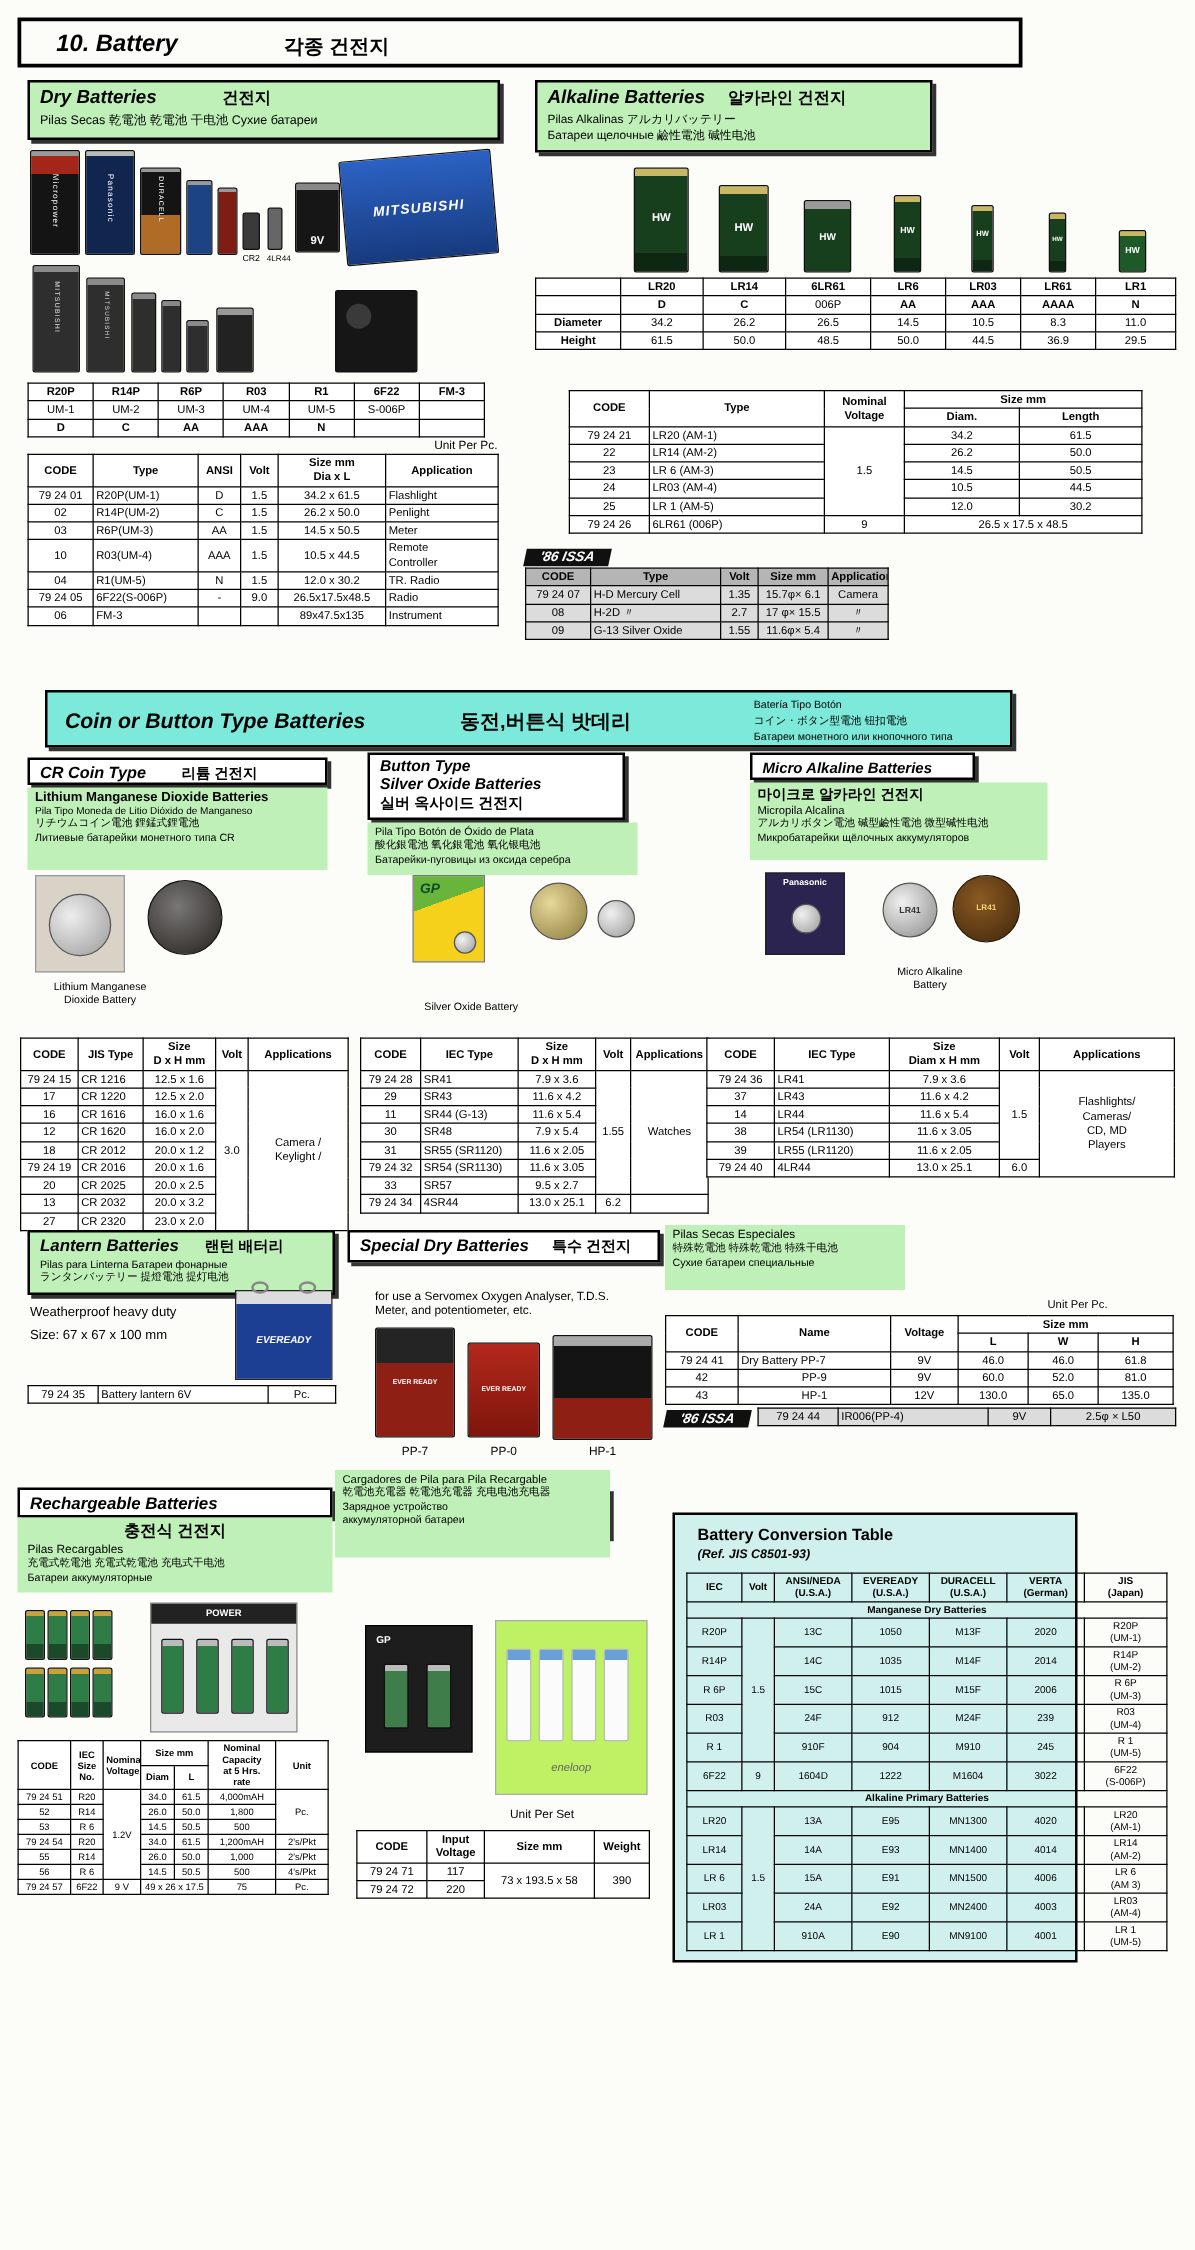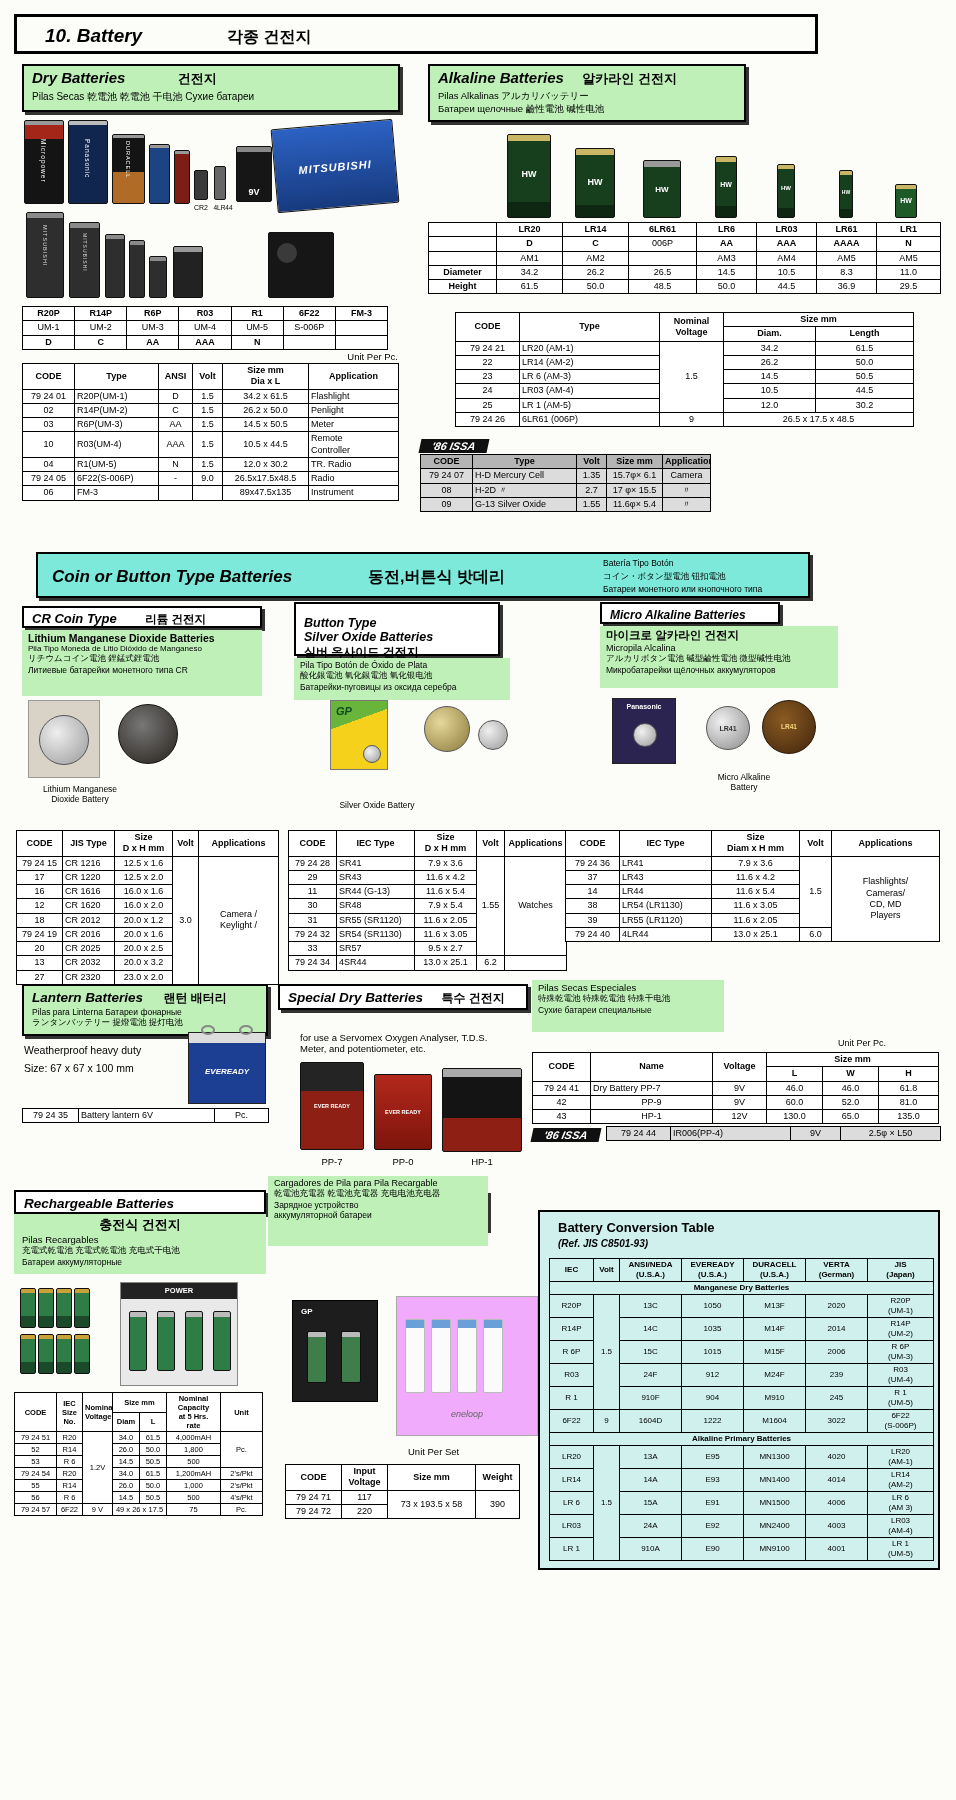--- a/index.html
+++ b/index.html
@@ -258,30 +258,20 @@
           <td></td>
           <td class="b">D</td>
           <td class="b">C</td>
           <td>006P</td>
           <td class="b">AA</td>
           <td class="b">AAA</td>
           <td class="b">AAAA</td>
           <td class="b">N</td>
         </tr>
         <tr>
-          <td></td>
-          <td>AM1</td>
-          <td>AM2</td>
-          <td></td>
-          <td>AM3</td>
-          <td>AM4</td>
-          <td>AM5</td>
-          <td>AM5</td>
-        </tr>
-        <tr>
           <td class="b">Diameter</td>
           <td>34.2</td>
           <td>26.2</td>
           <td>26.5</td>
           <td>14.5</td>
           <td>10.5</td>
           <td>8.3</td>
           <td>11.0</td>
         </tr>
         <tr>
@@ -489,21 +479,21 @@
           <td>20.0 x 3.2</td>
         </tr>
         <tr>
           <td>27</td>
           <td class="l">CR 2320</td>
           <td>23.0 x 2.0</td>
         </tr>
       </tbody>
   </table>
 
-  <div class="abs box sh" style="left:294px;top:602px;width:206px;height:54px;background:#fff;padding:12px 8px">
+  <div class="abs box sh" style="left:294px;top:602px;width:206px;height:54px;background:#fff;padding:2px 8px">
     <div class="bi" style="font-size:12.5px">Button Type</div>
     <div class="bi" style="font-size:12.5px">Silver Oxide Batteries</div>
     <div class="b" style="font-size:12px">실버 옥사이드 건전지</div>
   </div>
   <div class="abs green" style="left:294px;top:658px;width:216px;height:42px;padding:2px 6px">
     <div style="font-size:8.5px">Pila Tipo Botón de Óxido de Plata</div>
     <div style="font-size:8.5px">酸化銀電池  氧化銀電池 氧化银电池</div>
     <div style="font-size:8.5px">Батарейки-пуговицы из оксида серебра</div>
   </div>
   <div class="abs" style="left:294px;top:700px;width:250px;height:90px">
@@ -902,21 +892,21 @@
     <div style="font-size:8.5px">乾電池充電器  乾電池充電器 充电电池充电器</div>
     <div class="pre" style="font-size:8.5px">Зарядное устройство
 аккумуляторной батареи</div>
   </div>
   <div class="abs" style="left:292px;top:1296px;width:230px;height:146px">
     <div class="abs" style="left:0;top:4px;width:86px;height:102px;background:#1d1d1d;border:1px solid #000">
       <span class="abs b" style="left:8px;top:6px;font-size:8px;color:#fff">GP</span>
       <div class="cyl" style="left:14px;top:30px;width:20px;height:52px;background:linear-gradient(180deg,#bbb 0 5px,#3f7d4b 5px)"></div>
       <div class="cyl" style="left:48px;top:30px;width:20px;height:52px;background:linear-gradient(180deg,#bbb 0 5px,#3f7d4b 5px)"></div>
     </div>
-    <div class="abs" style="left:104px;top:0;width:142px;height:140px;background:#f0abfc;border:1px solid #aaa">
+    <div class="abs" style="left:104px;top:0;width:122px;height:140px;background:#bef264;border:1px solid #aaa">
       <div class="cyl" style="left:8px;top:22px;width:20px;height:74px;background:linear-gradient(180deg,#6aa0d8 0 8px,#fbfbfb 8px);border-color:#bbb"></div>
       <div class="cyl" style="left:34px;top:22px;width:20px;height:74px;background:linear-gradient(180deg,#6aa0d8 0 8px,#fbfbfb 8px);border-color:#bbb"></div>
       <div class="cyl" style="left:60px;top:22px;width:20px;height:74px;background:linear-gradient(180deg,#6aa0d8 0 8px,#fbfbfb 8px);border-color:#bbb"></div>
       <div class="cyl" style="left:86px;top:22px;width:20px;height:74px;background:linear-gradient(180deg,#6aa0d8 0 8px,#fbfbfb 8px);border-color:#bbb"></div>
       <span class="cap-txt" style="top:112px;font-size:9px;color:#666;font-weight:normal;font-style:italic">eneloop</span>
     </div>
   </div>
   <div class="abs" style="left:408px;top:1446px;font-size:9.5px">Unit Per Set</div>
   <table class="t abs" style="left:285px;top:1464px;width:234px">
     <colgroup>
@@ -939,21 +929,21 @@
           <td rowspan="2">73 x 193.5 x 58</td>
           <td rowspan="2">390</td>
         </tr>
         <tr>
           <td>79 24 72</td>
           <td>220</td>
         </tr>
       </tbody>
   </table>
 
-  <div class="abs box" style="left:538px;top:1210px;width:402px;height:360px;background:#cff0ec">
+  <div class="abs box" style="left:538px;top:1210px;width:324px;height:360px;background:#cff0ec">
     <div class="b abs" style="left:18px;top:8px;font-size:13px">Battery Conversion Table</div>
     <div class="bi abs" style="left:18px;top:26px;font-size:10px">(Ref. JIS C8501-93)</div>
     <table class="t f8 clear abs" style="left:9px;top:46px;width:384px">
       <colgroup>
           <col style="width:44px">
           <col style="width:26px">
           <col style="width:62px">
           <col style="width:62px">
           <col style="width:62px">
           <col style="width:62px">

